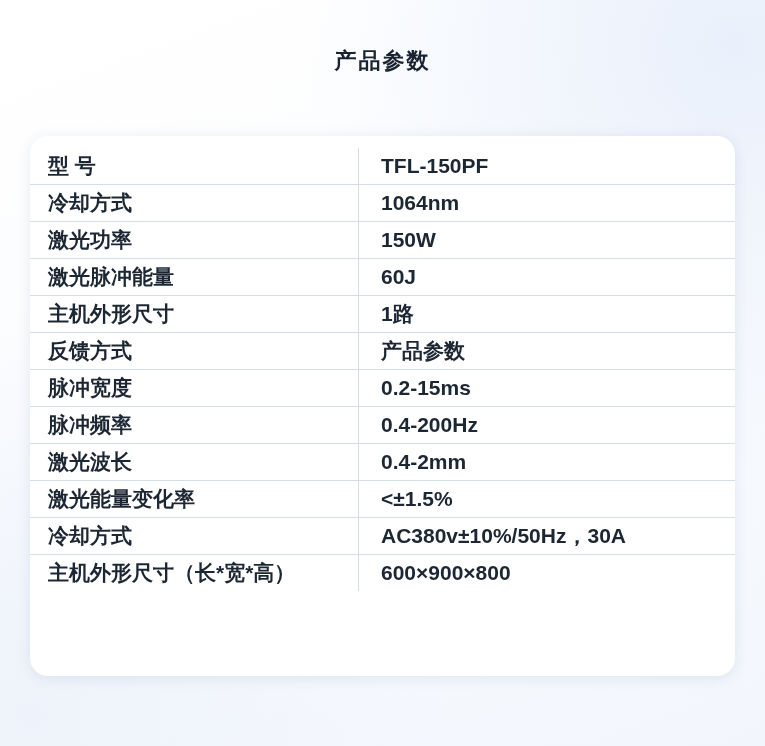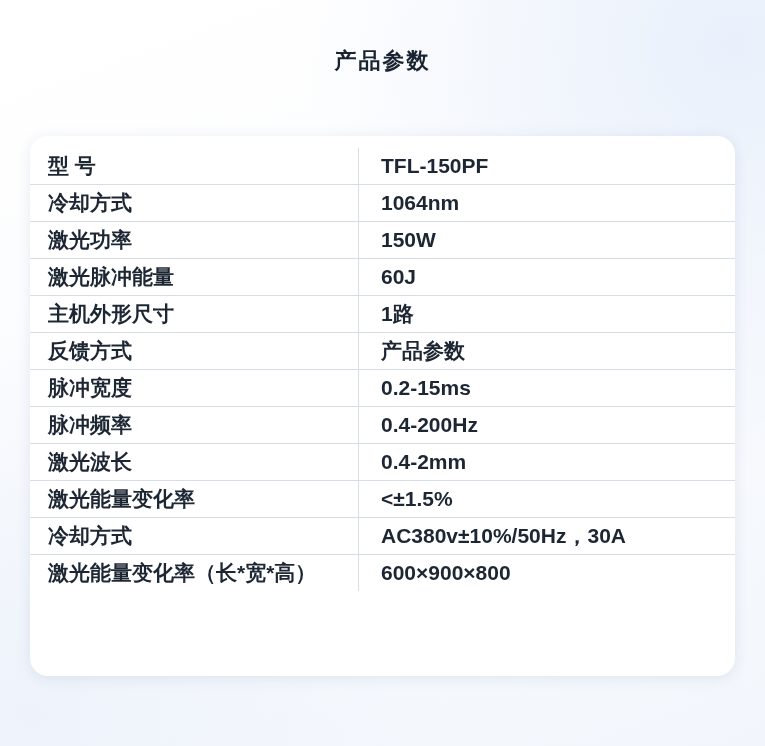--- a/index.html
+++ b/index.html
@@ -121,18 +121,18 @@
       </tr>
       <tr>
         <td class="label">激光能量变化率</td>
         <td class="value">&lt;±1.5%</td>
       </tr>
       <tr>
         <td class="label">冷却方式</td>
         <td class="value">AC380v±10%/50Hz，30A</td>
       </tr>
       <tr>
-        <td class="label">激光能量变化率（长*宽*高）</td>
+        <td class="label">主机外形尺寸（长*宽*高）</td>
         <td class="value">600×900×800</td>
       </tr>
     </tbody>
   </table>
 </div>
 
 </body></html>

